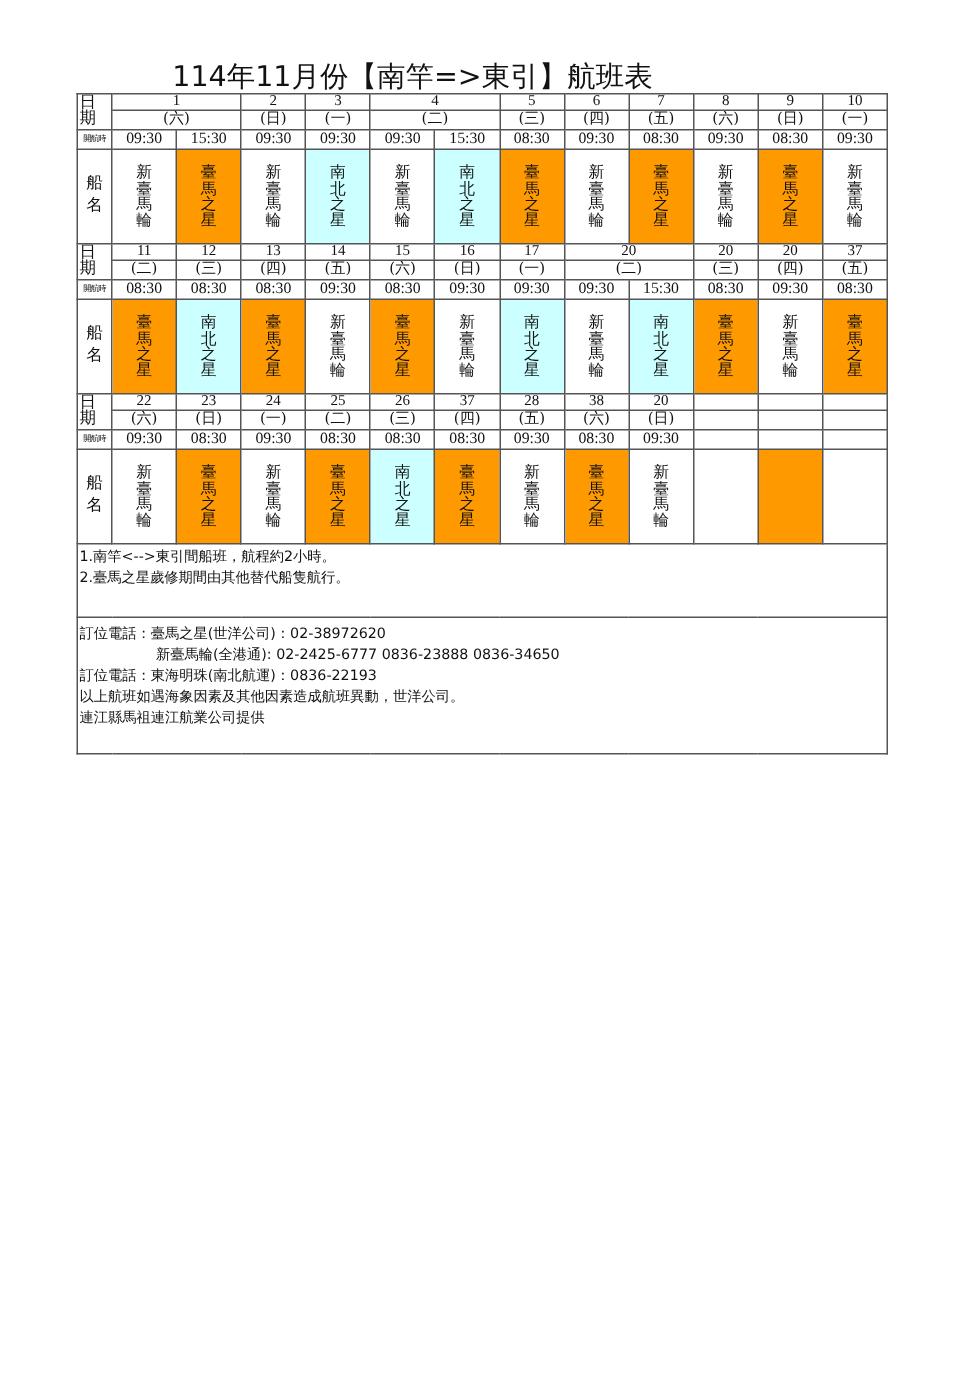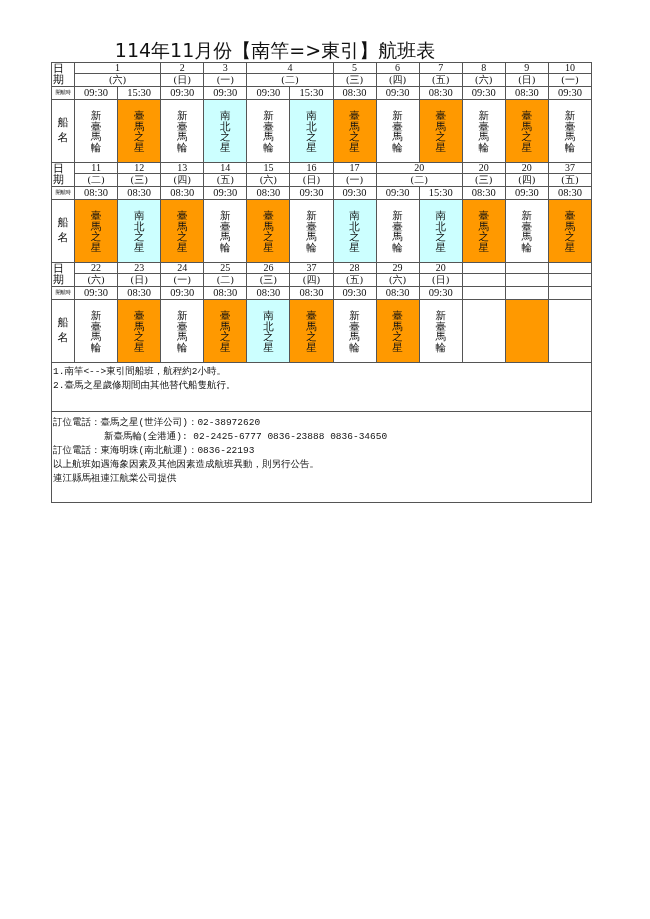--- a/index.html
+++ b/index.html
@@ -13,21 +13,21 @@
   .lab-ship { font-size:11px !important; line-height:15px !important; }
   tr.r-date td { height:9px; font-size:10px; }
   tr.r-wd td { height:12px; font-size:10px; }
   tr.r-time td { height:12px; font-size:10.5px; }
   tr.r-ship td { height:62px; }
   .ship { font-size:10.5px; line-height:15px; font-family:"DejaVu Sans","Liberation Sans",sans-serif; }
   .ship span { display:block; }
   .notes td, .contacts td { text-align:left !important; vertical-align:top !important; font-family:"DejaVu Sans","Liberation Sans",sans-serif; font-size:9.5px !important; line-height:14px !important; padding:2px 1px !important; }
   .notes td { height:44px; }
   .contacts td { height:84px; padding-top:4px !important; }
-  .line { display:block; white-space:nowrap;font-family:Liberation Mono, monospace; }
+  .line { display:block; white-space:nowrap; }
   .indent { padding-left:51px; }
   .nums { font-family:"Liberation Serif","DejaVu Serif",serif; }
 </style>
 </head>
 <body>
 
 <div class="title">114年11月份【南竿=&gt;東引】航班表</div>
 
 <table class="sched" id="sched">
   <colgroup>
@@ -286,21 +286,21 @@
       </tr>
       <tr class="r-date">
         <td class="lab lab-date" rowspan="2">日期</td>
         <td colspan="1" class="nums">22</td>
         <td colspan="1" class="nums">23</td>
         <td colspan="1" class="nums">24</td>
         <td colspan="1" class="nums">25</td>
         <td colspan="1" class="nums">26</td>
         <td colspan="1" class="nums">37</td>
         <td colspan="1" class="nums">28</td>
-        <td colspan="1" class="nums">29</td>
+        <td colspan="1" class="nums">38</td>
         <td colspan="1" class="nums">20</td>
         <td colspan="1" class="nums"></td>
         <td colspan="1" class="nums"></td>
         <td colspan="1" class="nums"></td>
       </tr>
       <tr class="r-wd">
         <td colspan="1">(六)</td>
         <td colspan="1">(日)</td>
         <td colspan="1">(一)</td>
         <td colspan="1">(二)</td>
@@ -397,18 +397,18 @@
       <td colspan="13">
         <span class="line">1.南竿&lt;--&gt;東引間船班，航程約2小時。</span>
         <span class="line">2.臺馬之星歲修期間由其他替代船隻航行。</span>
       </td>
     </tr>
     <tr class="contacts">
       <td colspan="13">
         <span class="line">訂位電話：臺馬之星(世洋公司)：02-38972620</span>
         <span class="line indent">新臺馬輪(全港通): 02-2425-6777  0836-23888  0836-34650</span>
         <span class="line">訂位電話：東海明珠(南北航運)：0836-22193</span>
-        <span class="line">以上航班如遇海象因素及其他因素造成航班異動，則另行公告。</span>
+        <span class="line">以上航班如遇海象因素及其他因素造成航班異動，世洋公司。</span>
         <span class="line">連江縣馬祖連江航業公司提供</span>
       </td>
     </tr>
   </tbody>
 </table>
 
 </body></html>

